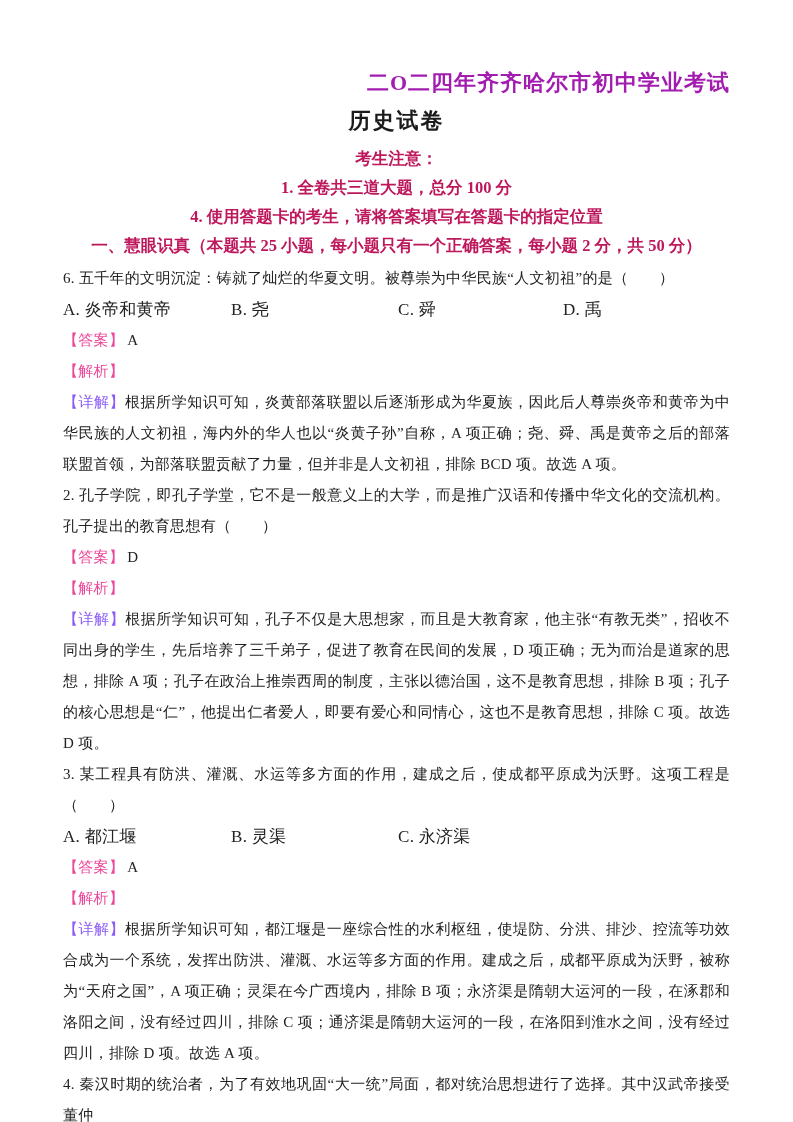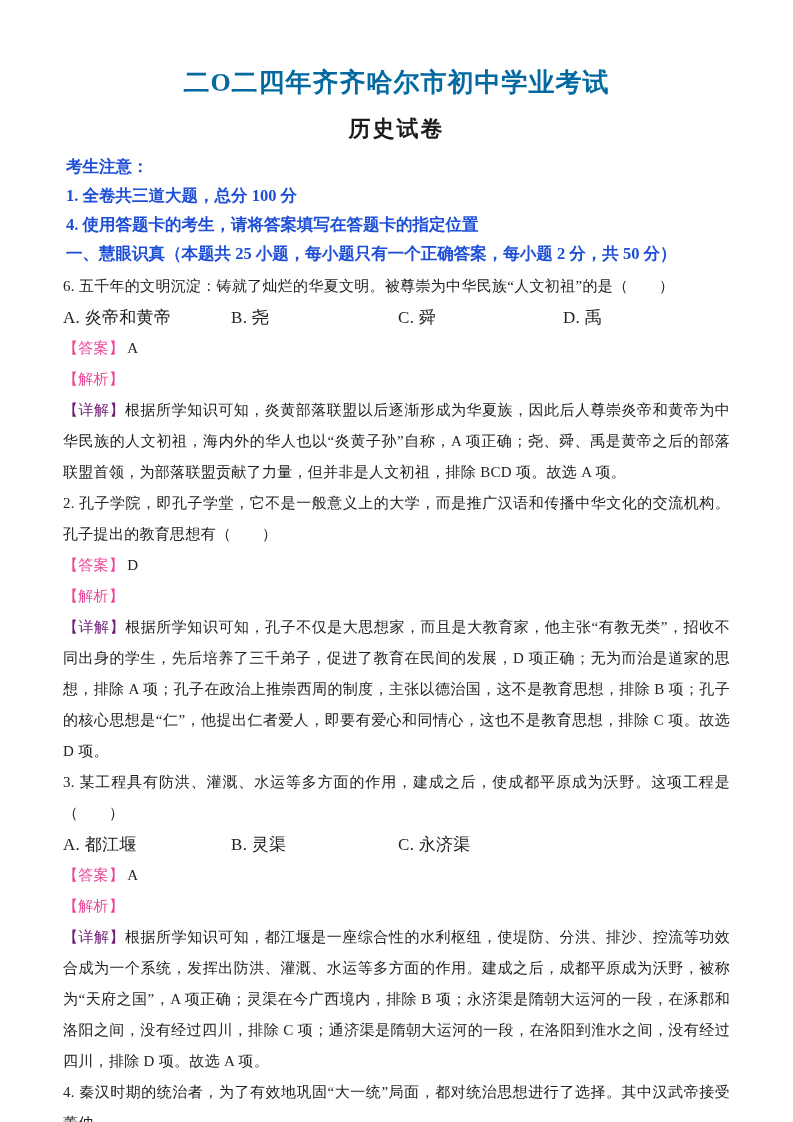--- a/index.html
+++ b/index.html
@@ -9,62 +9,63 @@
     height: 1122px;
     margin: 0 auto;
     box-sizing: border-box;
     padding: 68px 63px 0 63px;
     background: #ffffff;
     font-family: "Liberation Serif", "DejaVu Serif", serif;
     color: #222222;
     overflow: hidden;
   }
   .exam-title {
-    text-align: center;
+    text-align: right;
     font-weight: bold;
-    font-size: 26px;
+    font-size: 22px;
     line-height: 30px;
     letter-spacing: 1px;
     margin: 0;
-    color: #0369a1;
+    color: #a21caf;
   }
   .exam-subtitle {
     text-align: center;
     font-weight: bold;
     font-size: 22px;
     line-height: 30px;
     letter-spacing: 2px;
-    margin: 16px 0 10px 0;
+    margin: 8px 0 10px 0;
     color: #1b1b1b;
   }
   .notice-heading, .notice-item, .section-heading {
     font-weight: bold;
     font-size: 16.5px;
     line-height: 26px;
     margin: 3px;
-    color: #1d4ed8;
+    color: #be185d;
+    text-align: center;
   }
   .main { margin-top: 4px; }
   .stem, .answer-line, .analysis-line, .detail, .trailing {
     font-size: 15px;
     line-height: 31px;
     letter-spacing: 0.3px;
     margin: 0;
   }
   .stem, .detail, .trailing { text-align: justify; }
   .options {
     display: grid;
     grid-template-columns: 168px 167px 165px auto;
     font-size: 17px;
     line-height: 31px;
     letter-spacing: 0.3px;
   }
   .blue-label { color: #ec4899; }
   .answer-value { color: #222222; margin-left: 3px; }
-  .detail-label { color: #701a75; }
+  .detail-label { color: #8b5cf6; }
 </style>
 </head>
 <body>
 
 <div class="page">
 
   <h1 class="exam-title">二O二四年齐齐哈尔市初中学业考试</h1>
   <h2 class="exam-subtitle">历史试卷</h2>
 
   <p class="notice-heading">考生注意：</p>

